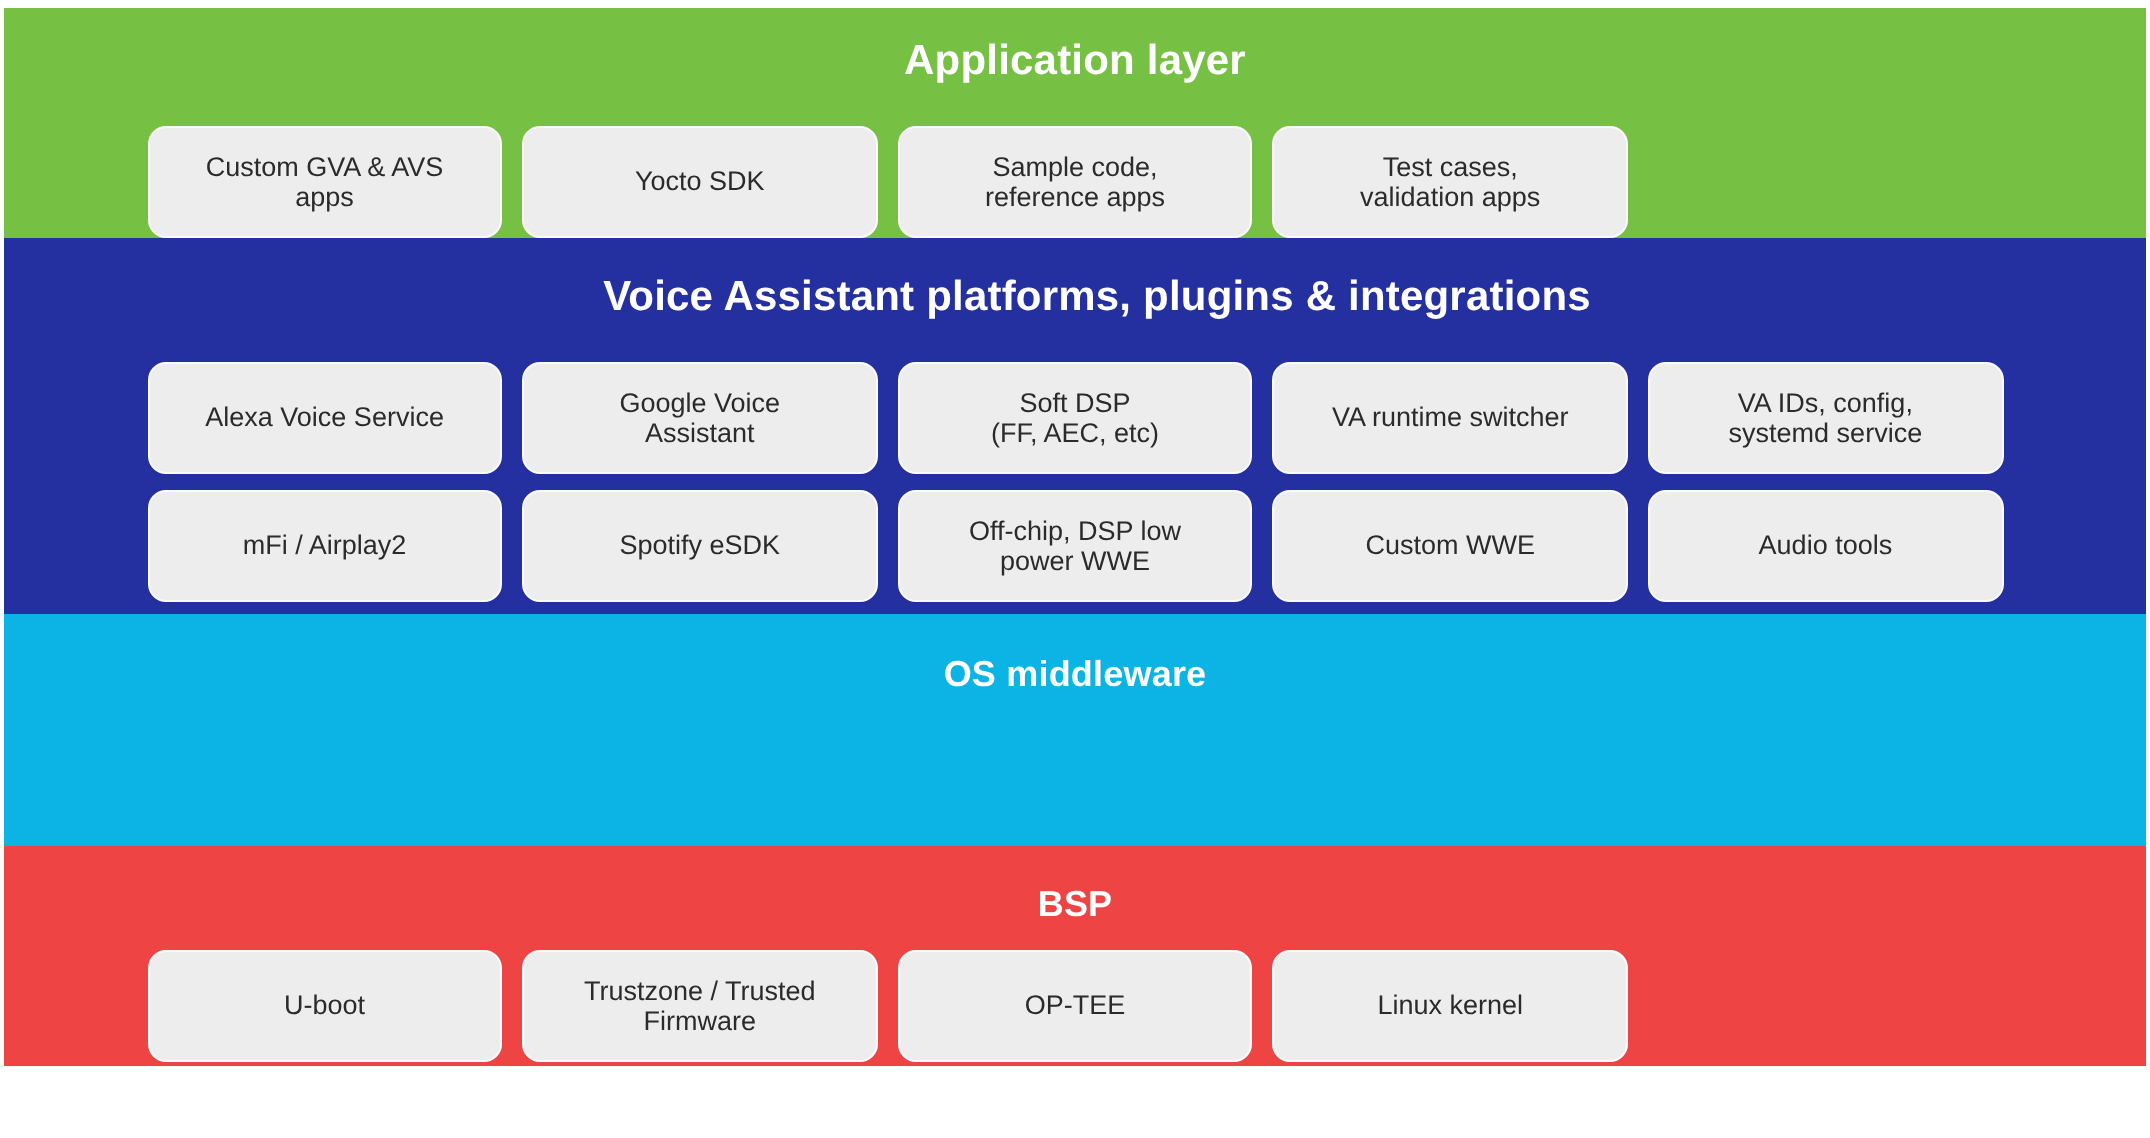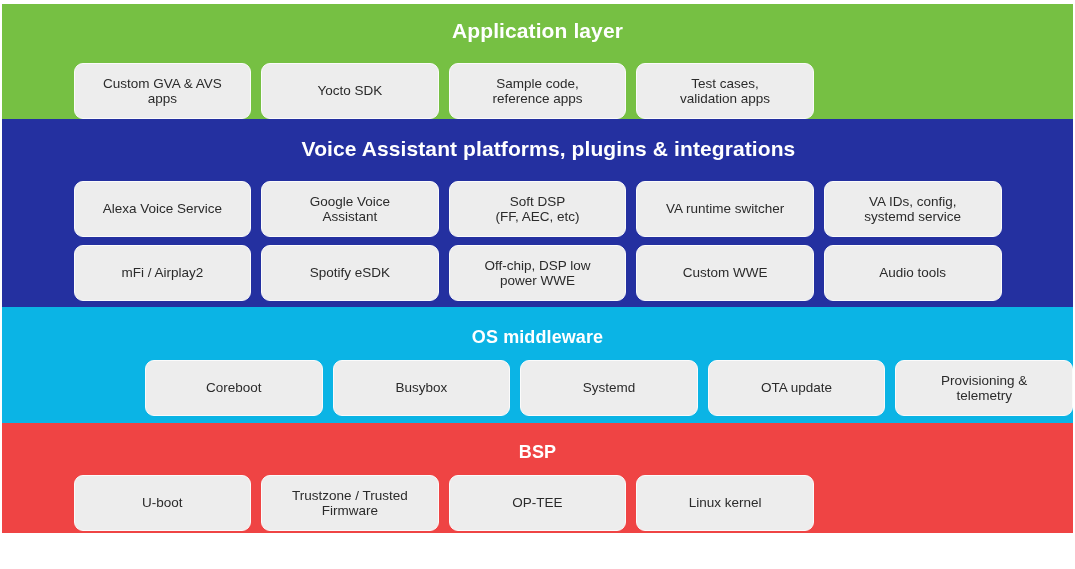--- a/index.html
+++ b/index.html
@@ -138,40 +138,20 @@
             <span class="card-label">Custom WWE</span>
           </div>
           <div class="card">
             <span class="card-label">Audio tools</span>
           </div>
         </div>
       </div>
     </div>
     <div class="layer layer-cyan">
       <div class="layer-title">OS middleware</div>
-      <div class="rows">
-        <div class="row">
-          <div class="card">
-            <span class="card-label">Coreboot</span>
-          </div>
-          <div class="card">
-            <span class="card-label">Busybox</span>
-          </div>
-          <div class="card">
-            <span class="card-label">Systemd</span>
-          </div>
-          <div class="card">
-            <span class="card-label">OTA update</span>
-          </div>
-          <div class="card">
-            <span class="card-label">Provisioning &amp;
-telemetry</span>
-          </div>
-        </div>
-      </div>
     </div>
     <div class="layer layer-orange">
       <div class="layer-title">BSP</div>
       <div class="rows">
         <div class="row">
           <div class="card">
             <span class="card-label">U-boot</span>
           </div>
           <div class="card">
             <span class="card-label">Trustzone / Trusted

